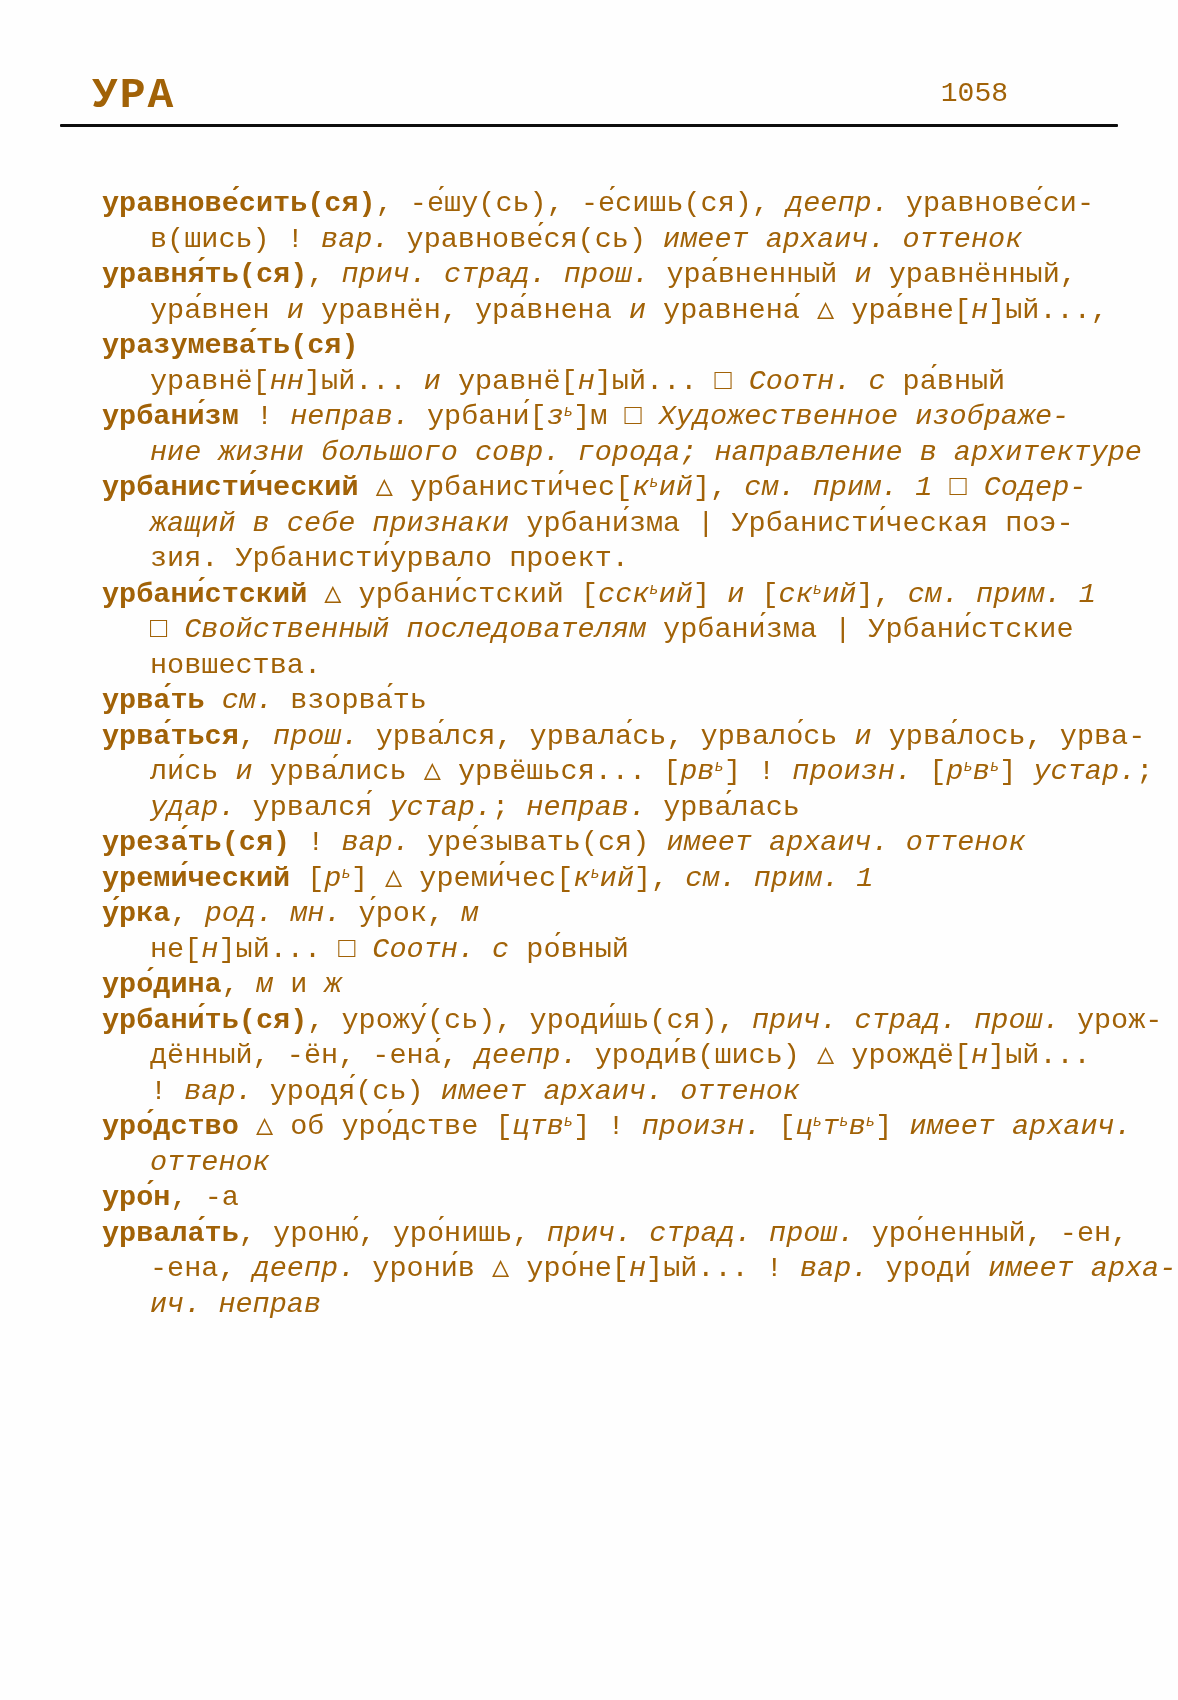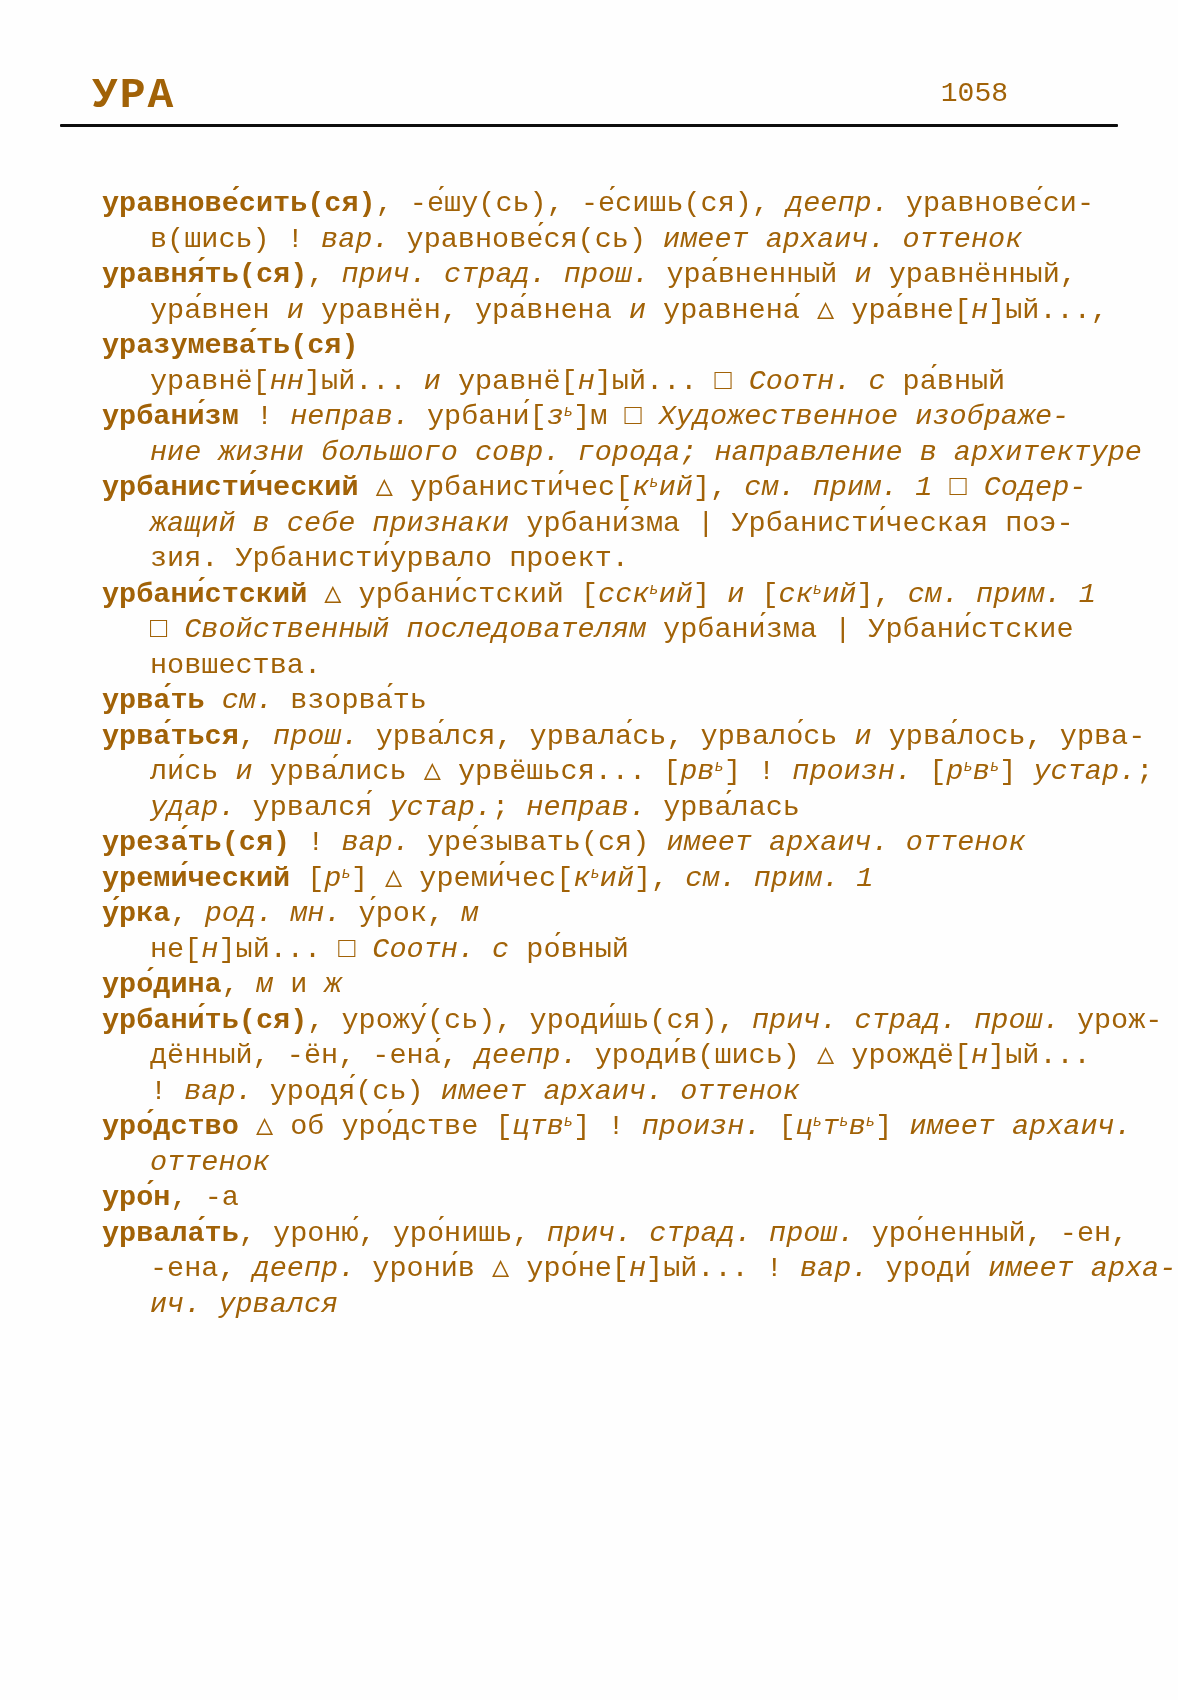--- a/index.html
+++ b/index.html
@@ -110,15 +110,15 @@
       <div class="line indent"><span class="seg-r">не[</span><span class="seg-i">н</span><span class="seg-r">]ый... □ </span><span class="seg-i">Соотн. с</span><span class="seg-r"> ро́вный</span></div>
       <div class="line"><span class="seg-b">уро́дина</span><span class="seg-r">, </span><span class="seg-i">м</span><span class="seg-r"> и </span><span class="seg-i">ж</span></div>
       <div class="line"><span class="seg-b">урбани́ть(ся)</span><span class="seg-r">, урожу́(сь), уроди́шь(ся), </span><span class="seg-i">прич. страд. прош.</span><span class="seg-r"> урож-</span></div>
       <div class="line indent"><span class="seg-r">дённый, -ён, -ена́, </span><span class="seg-i">деепр.</span><span class="seg-r"> уроди́в(шись) △ урождё[</span><span class="seg-i">н</span><span class="seg-r">]ый...</span></div>
       <div class="line indent"><span class="seg-r">! </span><span class="seg-i">вар.</span><span class="seg-r"> уродя́(сь) </span><span class="seg-i">имеет архаич. оттенок</span></div>
       <div class="line"><span class="seg-b">уро́дство</span><span class="seg-r"> △ об уро́дстве [</span><span class="seg-i">цтв</span><span class="seg-sup">ь</span><span class="seg-r">] ! </span><span class="seg-i">произн.</span><span class="seg-r"> [</span><span class="seg-i">ц</span><span class="seg-sup">ь</span><span class="seg-i">т</span><span class="seg-sup">ь</span><span class="seg-i">в</span><span class="seg-sup">ь</span><span class="seg-r">] </span><span class="seg-i">имеет архаич.</span></div>
       <div class="line indent"><span class="seg-i">оттенок</span></div>
       <div class="line"><span class="seg-b">уро́н</span><span class="seg-r">, -а</span></div>
       <div class="line"><span class="seg-b">урвала́ть</span><span class="seg-r">, уроню́, уро́нишь, </span><span class="seg-i">прич. страд. прош.</span><span class="seg-r"> уро́ненный, -ен,</span></div>
       <div class="line indent"><span class="seg-r">-ена, </span><span class="seg-i">деепр.</span><span class="seg-r"> урони́в △ уро́не[</span><span class="seg-i">н</span><span class="seg-r">]ый... ! </span><span class="seg-i">вар.</span><span class="seg-r"> уроди́ </span><span class="seg-i">имеет арха-</span></div>
-      <div class="line indent"><span class="seg-i">ич. урвался</span></div>
+      <div class="line indent"><span class="seg-i">ич. неправ</span></div>
     </main>
 </div>
 
 </body></html>

